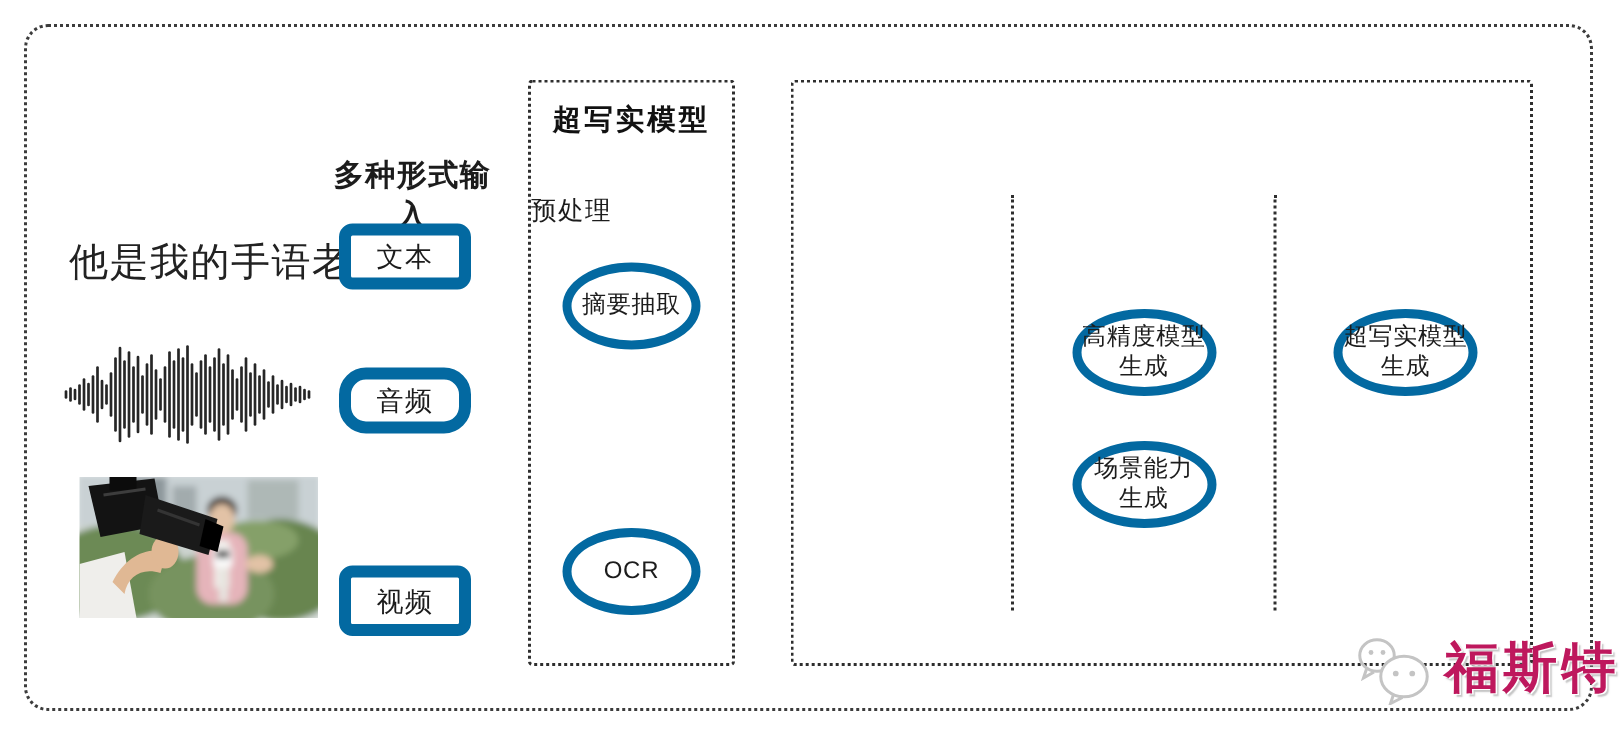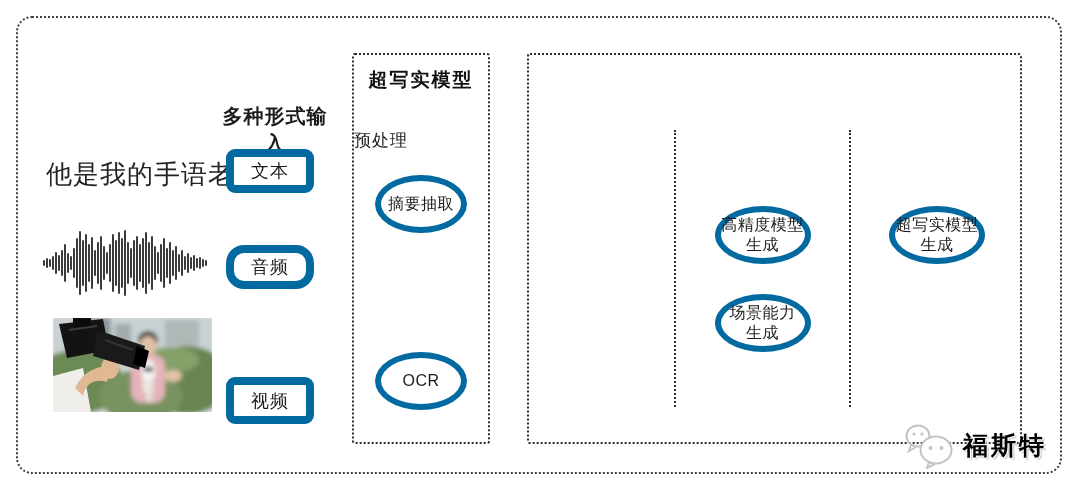--- a/index.html
+++ b/index.html
@@ -67,21 +67,21 @@
     position:absolute;left:0;top:99px;width:100%;text-align:center;
     font-size:19px;letter-spacing:1px;color:#161616;
   }
   .core-col .ellipse{left:50%;transform:translateX(-50%);width:96px;height:58px;}
   .core-node-0{top:151px;} .core-node-1{top:239px;}
   
   .watermark{
     position:absolute;left:903px;top:421px;display:flex;align-items:center;gap:6px;
   }
   .watermark-text{
-    font-size:25px;font-weight:700;letter-spacing:3px;color:#000000;
+    font-size:36px;font-weight:700;letter-spacing:3px;color:#be185d;
     text-shadow:1px 1px 0 #ffffff,2px 2px 1px rgba(140,140,140,.5);
   }
 </style>
 </head>
 <body>
 
 <div class="stage">
   <div class="outer-frame"></div>
 
   <div class="input-title">多种形式输入</div>

